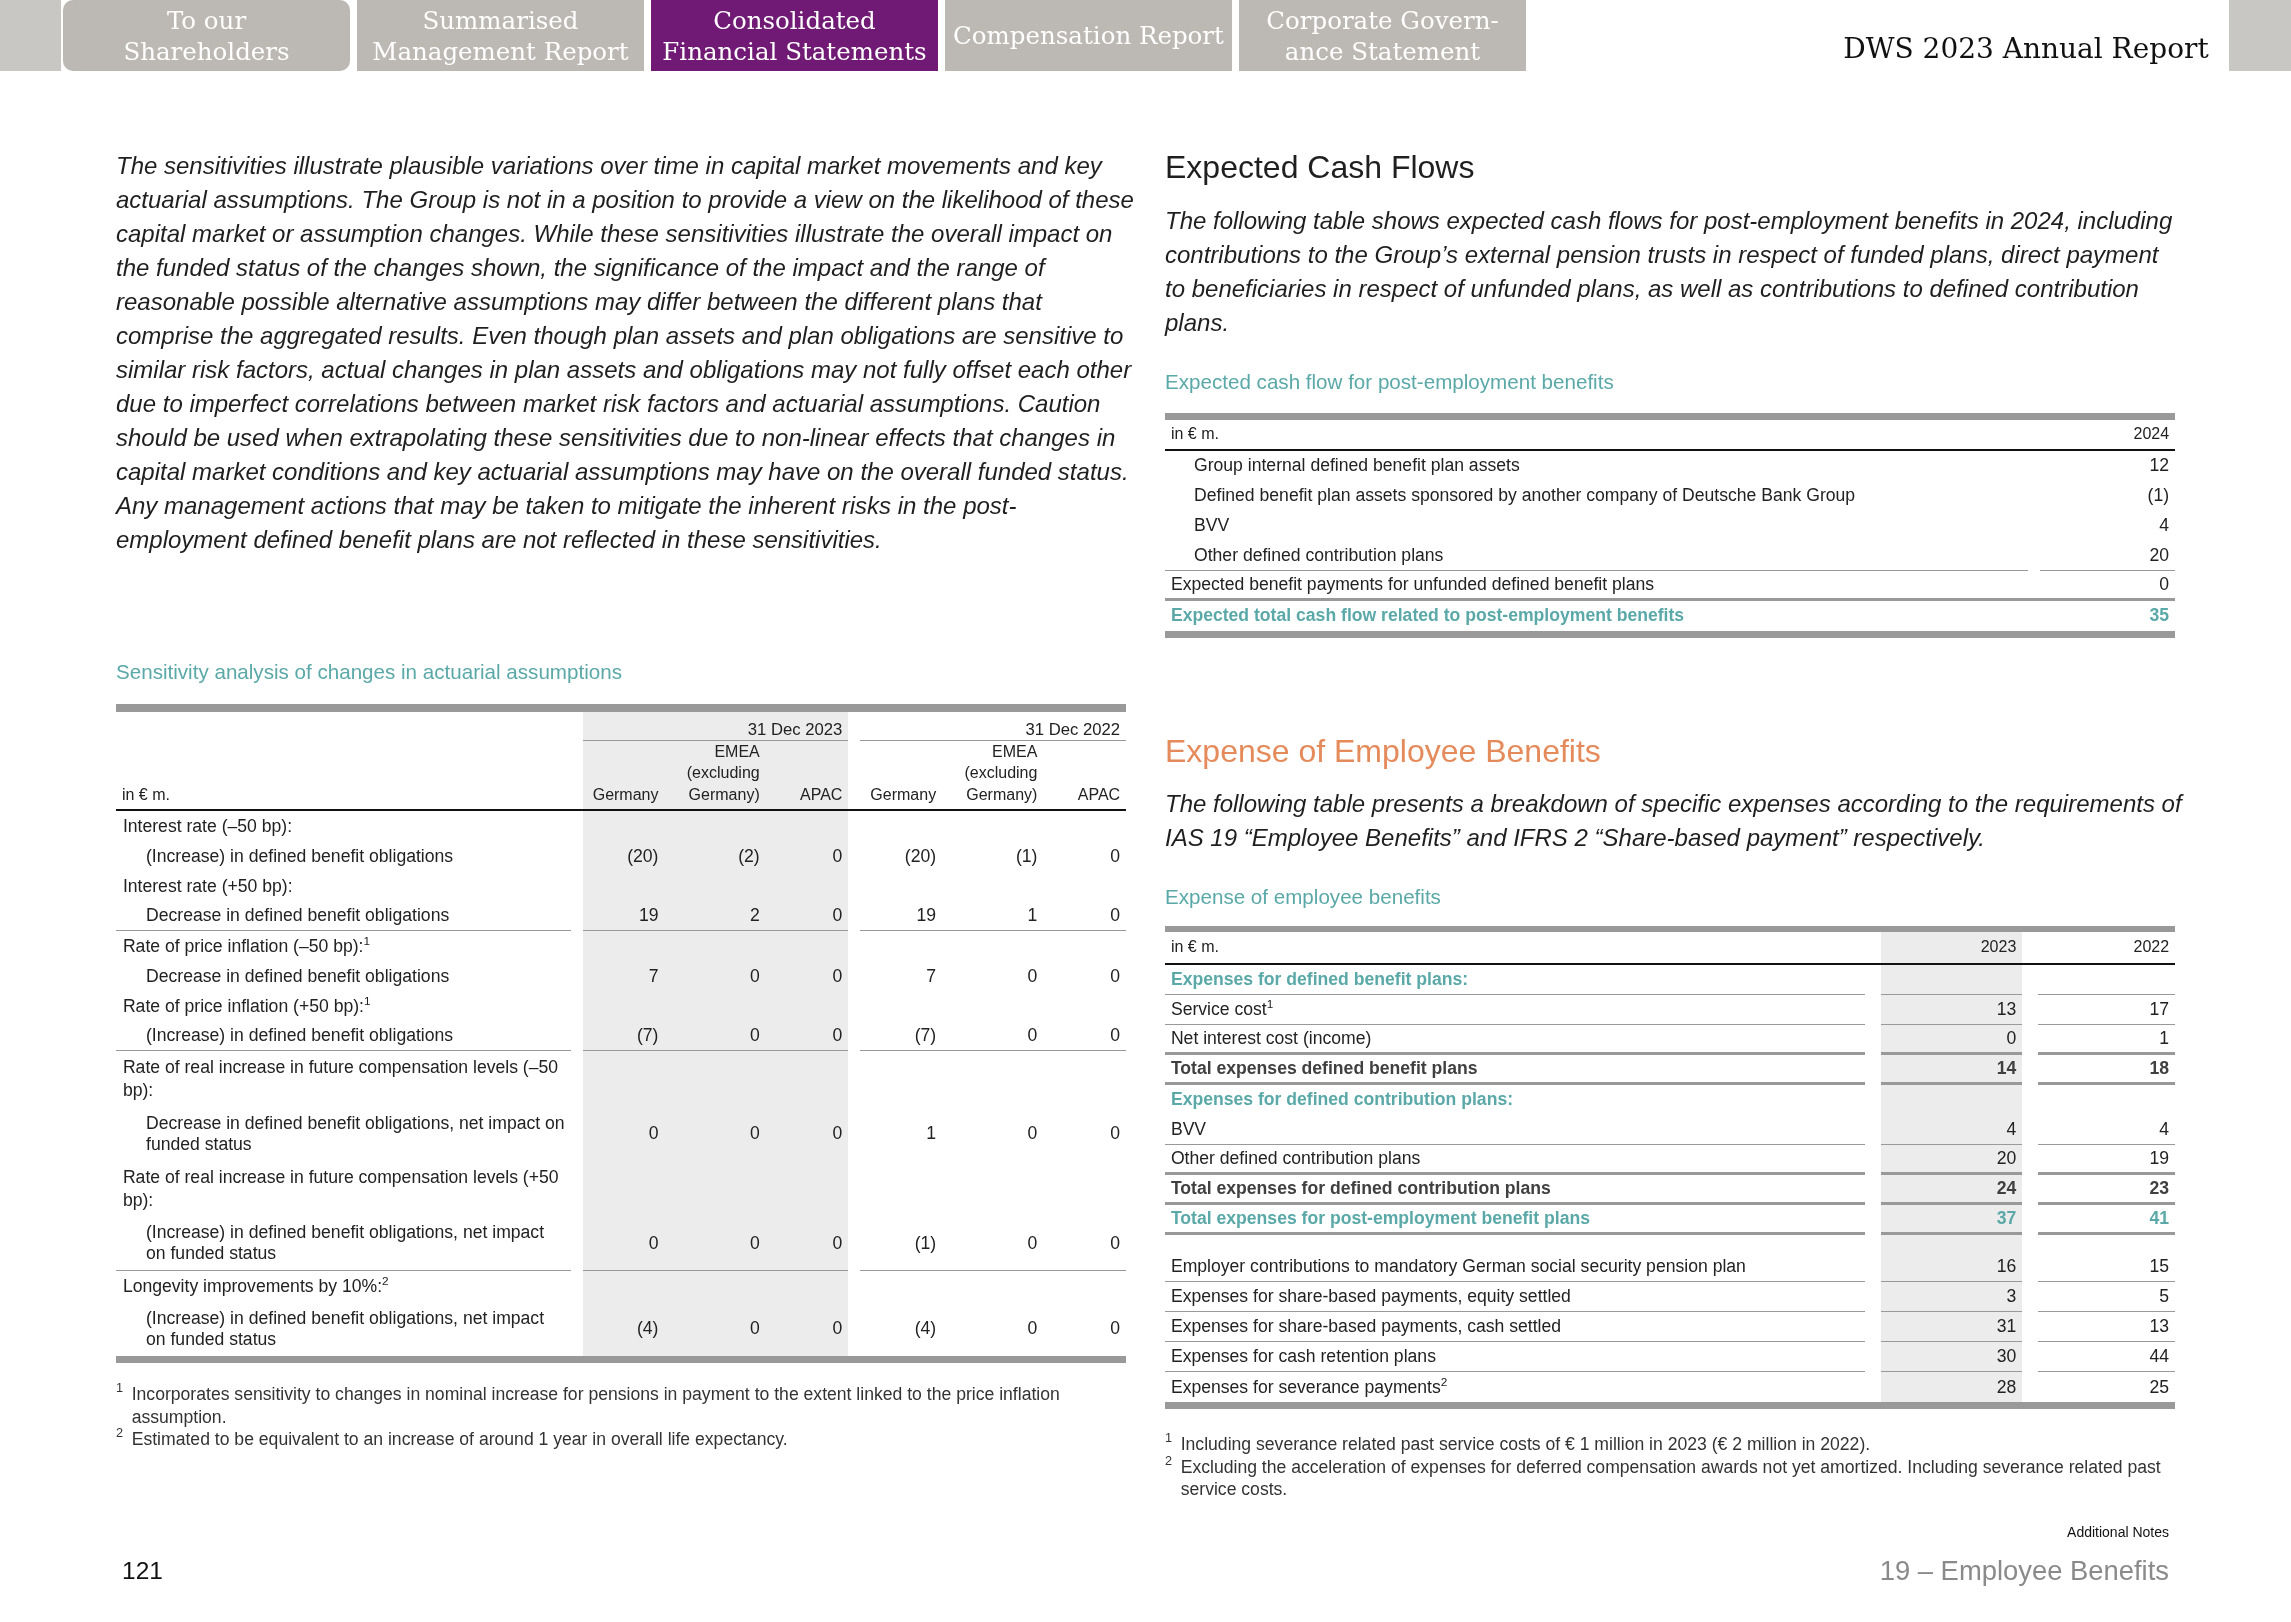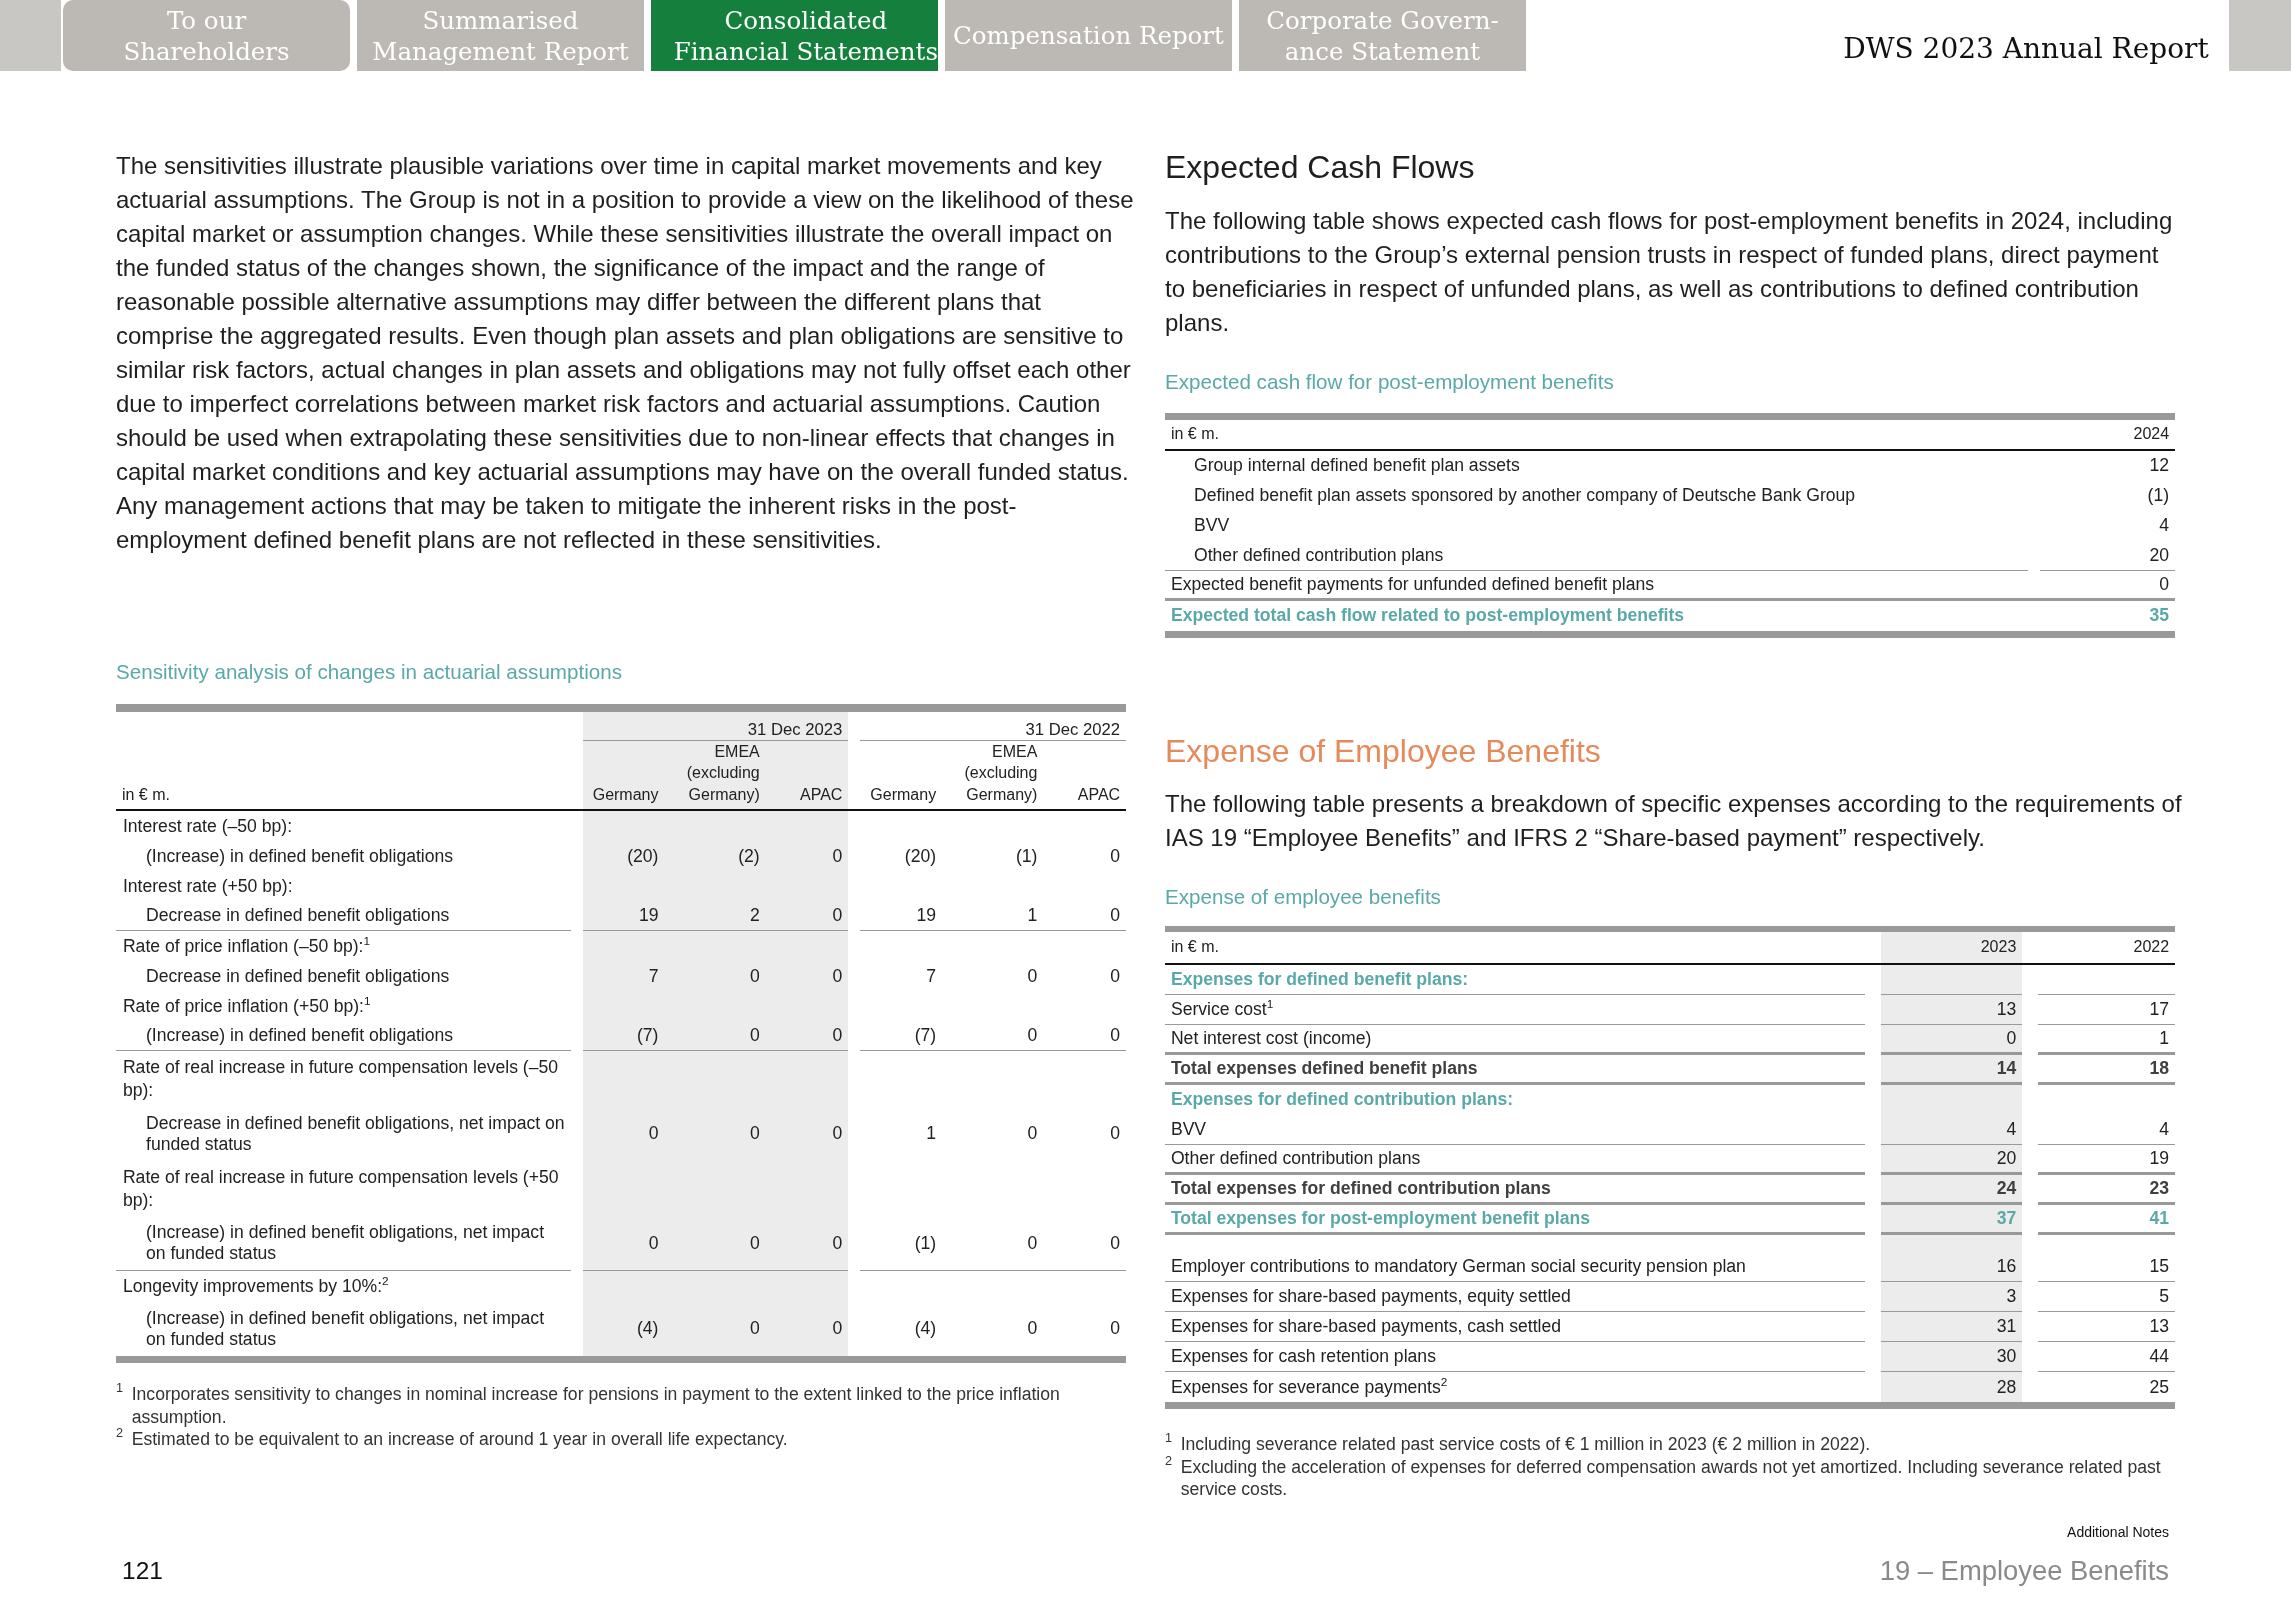--- a/index.html
+++ b/index.html
@@ -7,27 +7,27 @@
   body { font-family: "Liberation Sans", sans-serif; color: #1a1a1a; position: relative; }
 
   
   .nav { position: absolute; top: 0; left: 0; width: 2292px; height: 71px; }
   .nav-edge { position: absolute; top: 0; height: 71px; background: #c8c7c4; }
   .nav-edge.left { left: 0; width: 61px; }
   .nav-edge.right { left: 2229px; width: 63px; }
   .nav-tab { position: absolute; top: 0; height: 71px; background: #bcb8b3; color: #fff;
     font-family: "DejaVu Serif", serif; font-size: 24.5px; line-height: 31px;
     display: flex; align-items: center; justify-content: center; text-align: center; cursor: pointer; }
-  .nav-tab.active { background: #15803d; justify-content: flex-end; }
+  .nav-tab.active { background: #701a75; }
   .nav-title { position: absolute; top: 0; left: 1825px; width: 402px; height: 71px;
     display: flex; align-items: flex-end; justify-content: center; padding-bottom: 5.9px;
     font-family: "DejaVu Serif", serif; font-size: 28px; color: #111; }
 
   
-  .body-text { font-size: 24px; line-height: 34px; color: #1f1f1f; }
+  .body-text { font-size: 24px; line-height: 34px; color: #1f1f1f; font-style: italic; }
   .caption-teal { font-size: 20.6px; color: #5aa8a8; }
   .h2 { font-size: 32px; color: #1f1f1f; font-weight: normal; }
   .h2.orange { color: #e58a5a; }
   .footnotes { font-size: 17.6px; line-height: 22.5px; color: #333; }
   .footnote { position: relative; padding-left: 15.7px; }
   .footnote sup { position: absolute; left: 0; top: -5.9px; font-size: 12.7px; }
 
   
   table { border-collapse: separate; border-spacing: 0; font-size: 17.6px; color: #222; }
   td, th { font-weight: normal; padding: 0 5.9px; vertical-align: bottom; }

